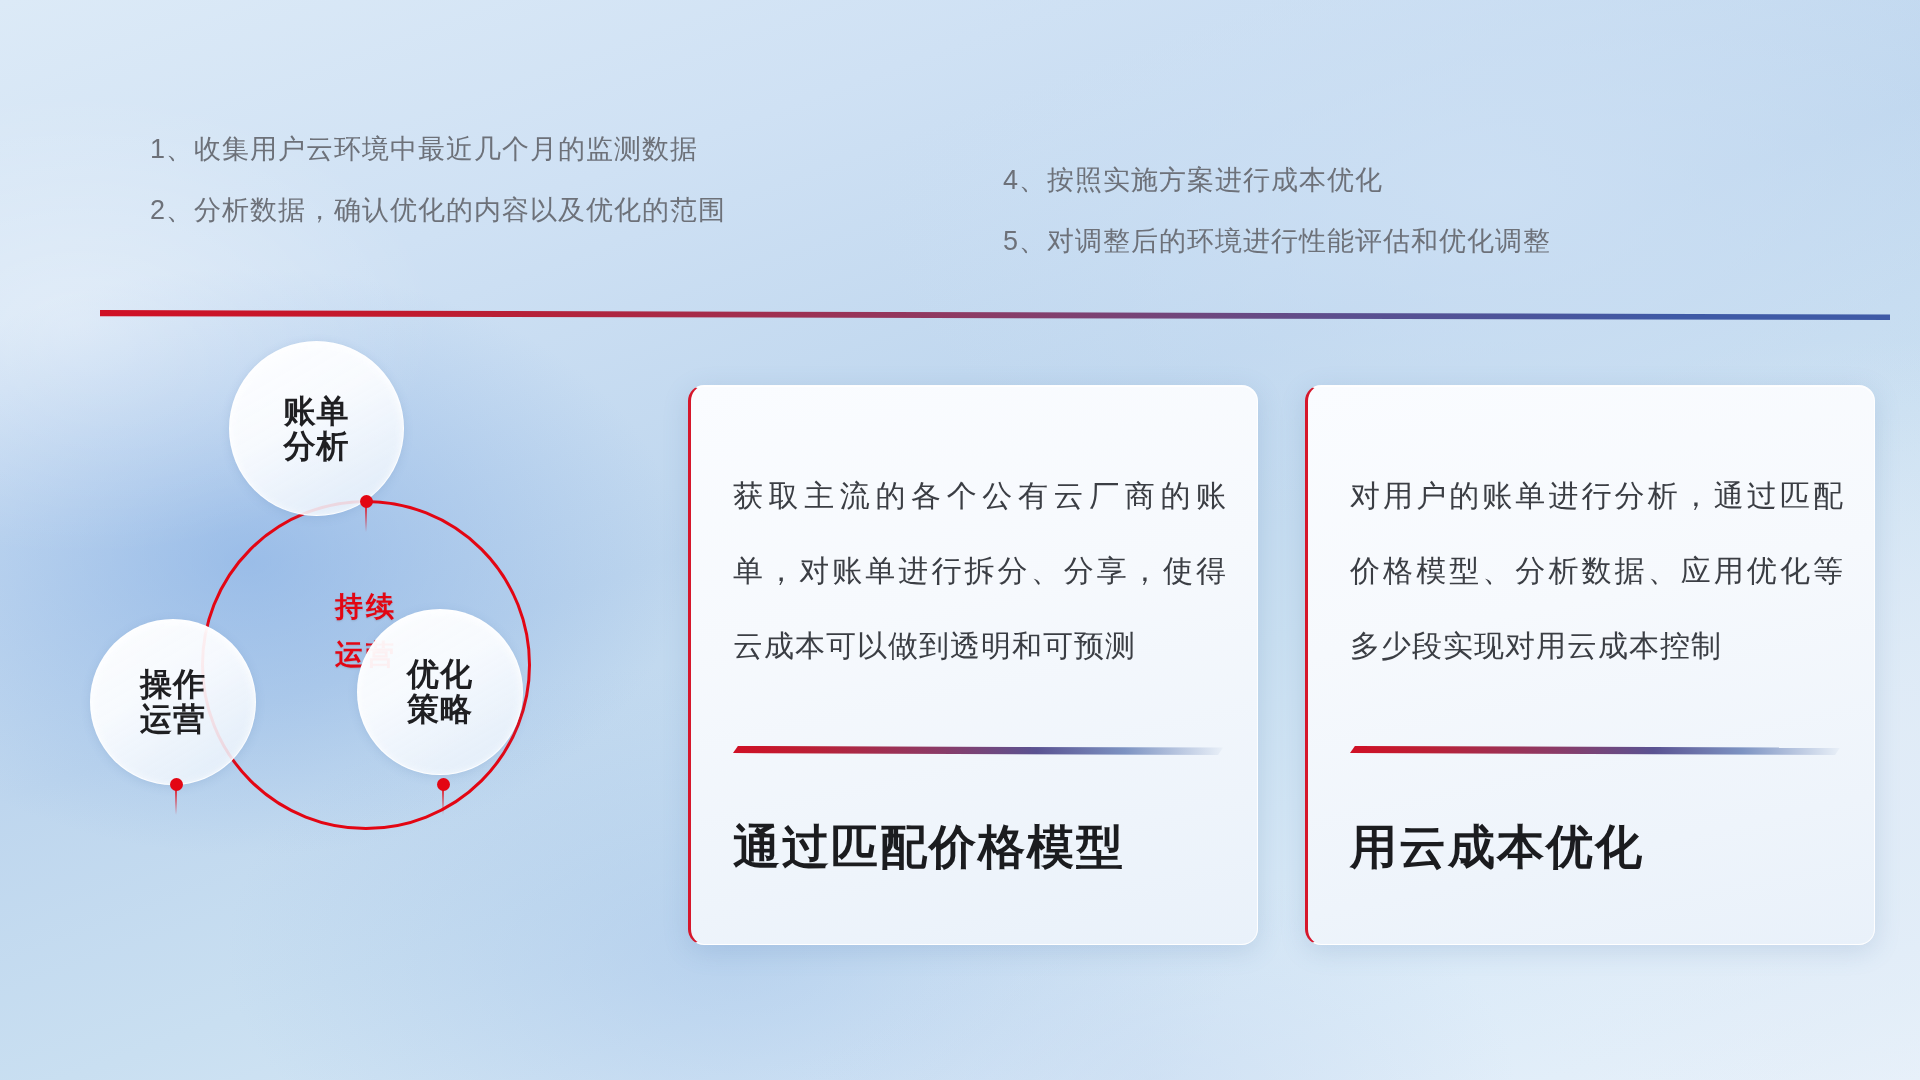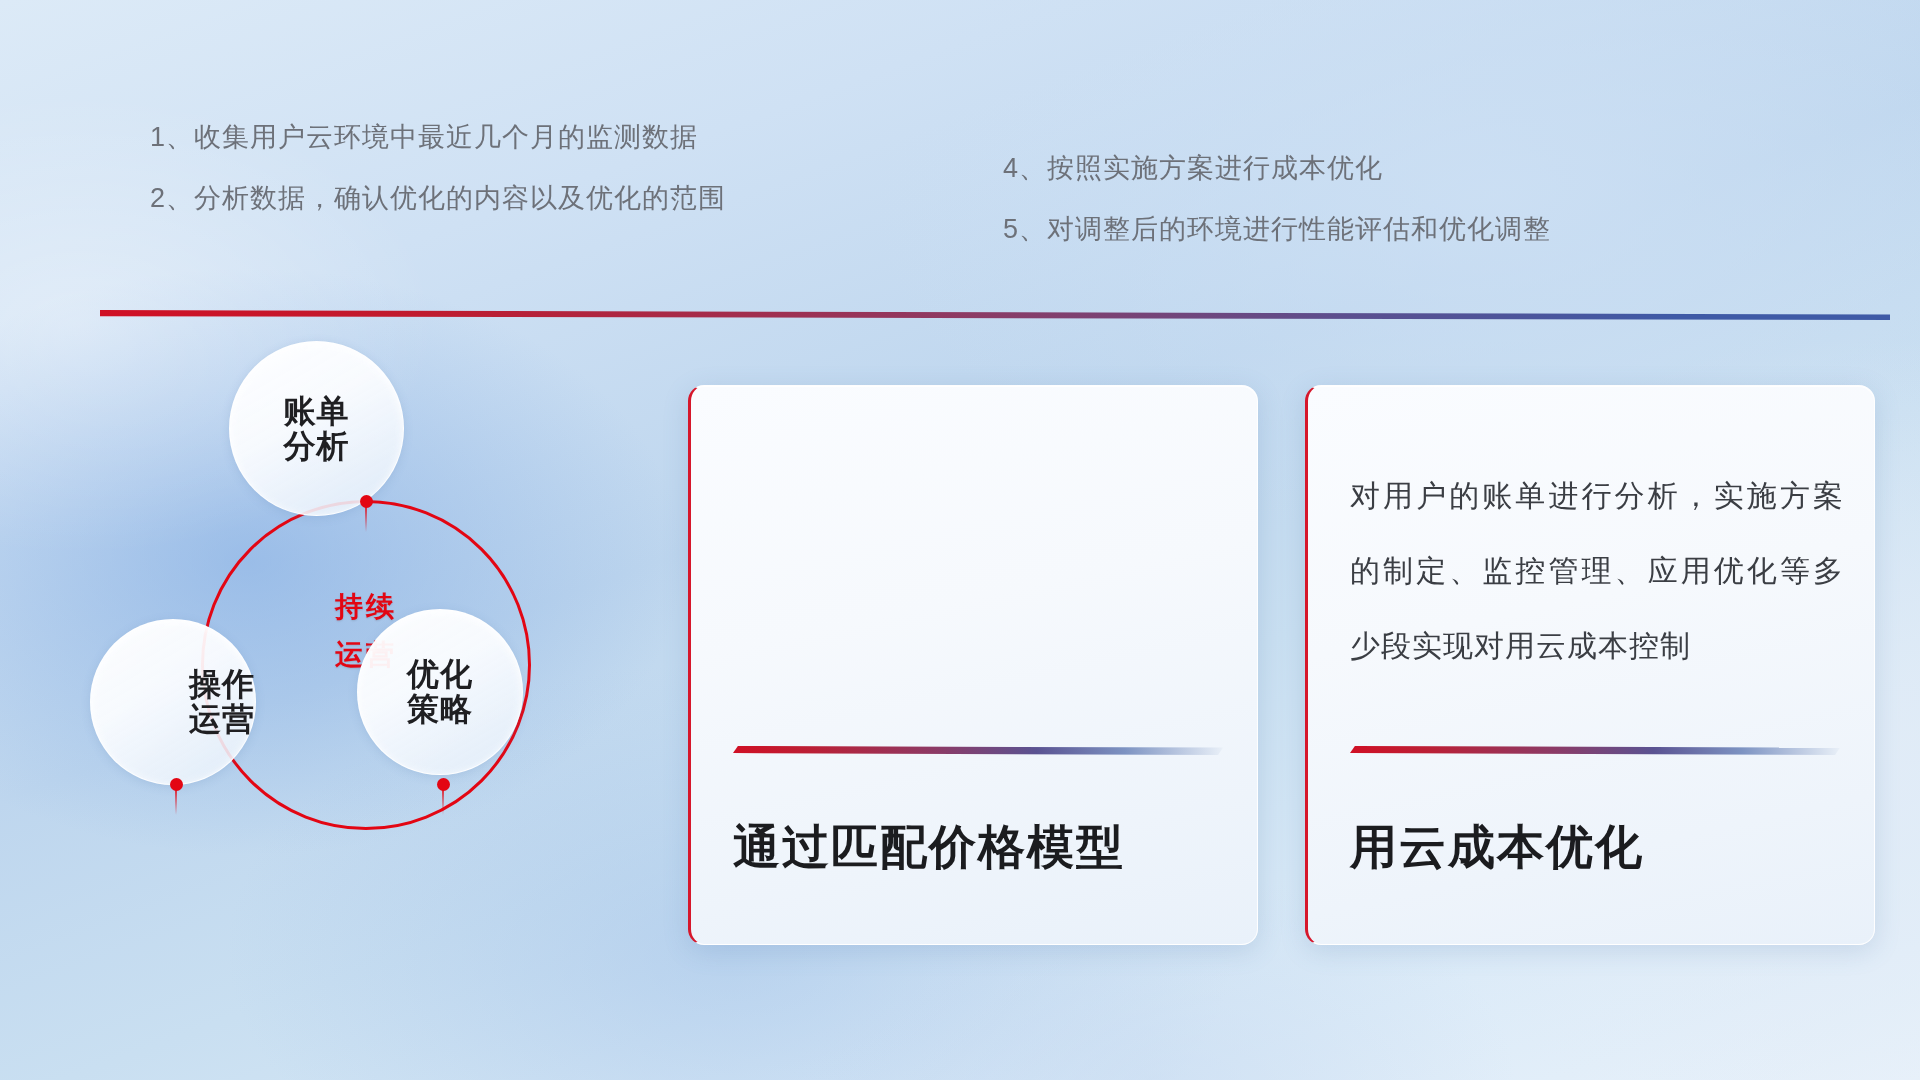--- a/index.html
+++ b/index.html
@@ -21,21 +21,21 @@
       linear-gradient(160deg, #dceaf7 0%, #cfe1f4 22%, #bed6ee 45%, #c9dff1 62%, #dcebf8 85%, #e8f1fa 100%);
   }
   #bg-soft {
     position:absolute; inset:0;
     background:
       radial-gradient(ellipse 500px 320px at 4% 30%, rgba(255,255,255,0.35), rgba(255,255,255,0) 72%),
       radial-gradient(ellipse 520px 300px at 60% 100%, rgba(196,216,240,0.5), rgba(196,216,240,0) 70%);
   }
 
   
-  #steps { position:absolute; left:0; top:0; width:1920px; height:270px; }
+  #steps { position:absolute; left:0; top:12px; width:1920px; height:270px; }
   .step {
     position:absolute;
     color:#6d7179;
     font-size:27px;
     letter-spacing:1px;
     white-space:nowrap;
     font-weight:400;
   }
   .col-a { left:150px; }
   .col-b { left:1003px; }
@@ -73,21 +73,21 @@
     background:
       linear-gradient(150deg, rgba(255,255,255,0.97) 0%, rgba(252,253,255,0.93) 42%, rgba(229,239,250,0.86) 100%);
     box-shadow: inset 0 2px 8px rgba(255,255,255,0.9), 0 2px 10px rgba(90,130,180,0.18);
     display:flex; align-items:center; justify-content:center;
   }
   .node span {
     color:#1f1f22; font-weight:bold; font-size:32px; line-height:35px;
     text-align:center; letter-spacing:1px;
   }
   #node-top    { left:134px; top:-14px;  width:175px; height:175px; }
-  #node-left   { left:-5px;  top:264px;  width:166px; height:166px;justify-content:flex-end; }
+  #node-left   { left:-5px;  top:264px;  width:166px; height:166px; }
   #node-right  { left:262px; top:254px;  width:166px; height:166px; }
 
   .dot {
     position:absolute; width:13px; height:13px; border-radius:50%;
     background:#e30613; box-shadow:0 0 0 0 rgba(227,6,19,0.6);
   }
   .tail {
     position:absolute; width:2px; height:26px;
     background:linear-gradient(180deg, rgba(227,6,19,0.85), rgba(227,6,19,0));
   }
@@ -175,21 +175,22 @@
 
   <div class="tail" id="tail-top"></div>
   <div class="tail" id="tail-left"></div>
   <div class="tail" id="tail-right"></div>
   <div class="dot" id="dot-top"></div>
   <div class="dot" id="dot-left"></div>
   <div class="dot" id="dot-right"></div>
 </div>
 
 <div class="card" id="card-1">
+  <div class="card-body">获取主流的各个公有云厂商的账单，对账单进行拆分、分享，使得云成本可以做到透明和可预测</div>
   <div class="card-rule"></div>
   <div class="card-title">通过匹配价格模型</div>
 </div>
 
 <div class="card" id="card-2">
-  <div class="card-body">对用户的账单进行分析，实施方案的制定、监控管理、应用优化等多少段实现对用云成本控制</div>
+  <div class="card-body">对用户的账单进行分析，通过匹配价格模型、分析数据、应用优化等多少段实现对用云成本控制</div>
   <div class="card-rule"></div>
   <div class="card-title">用云成本优化</div>
 </div>
 
 </body></html>

